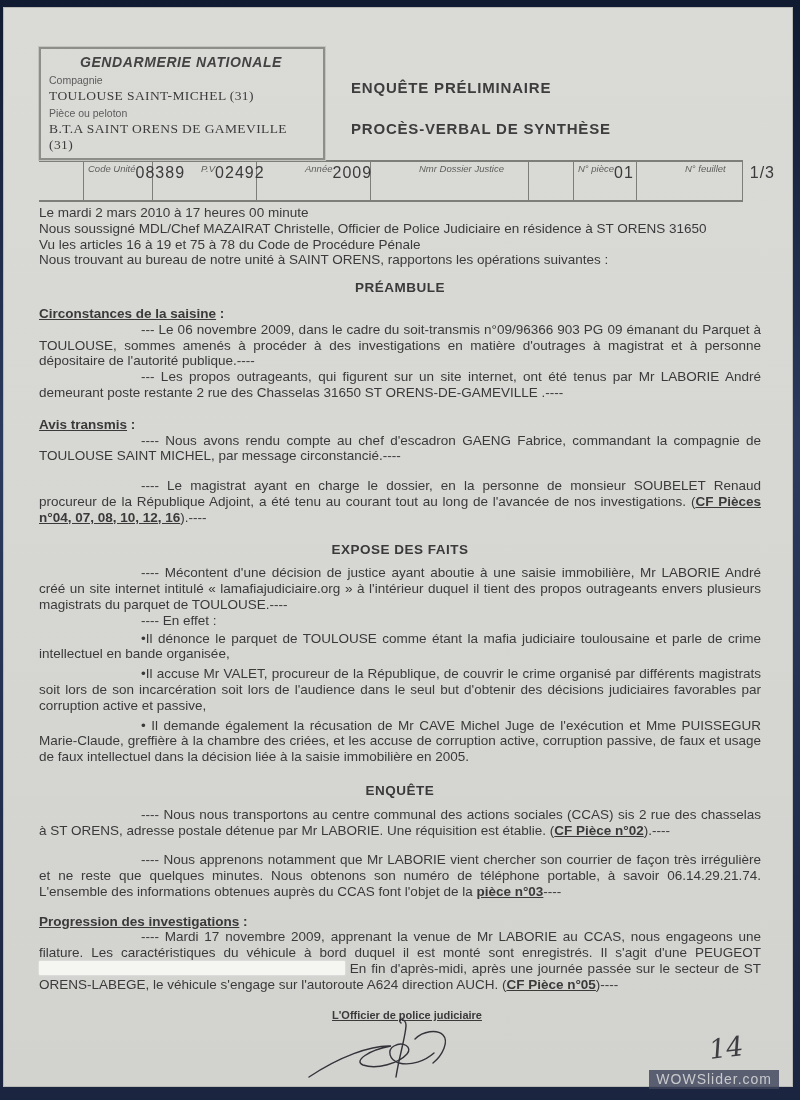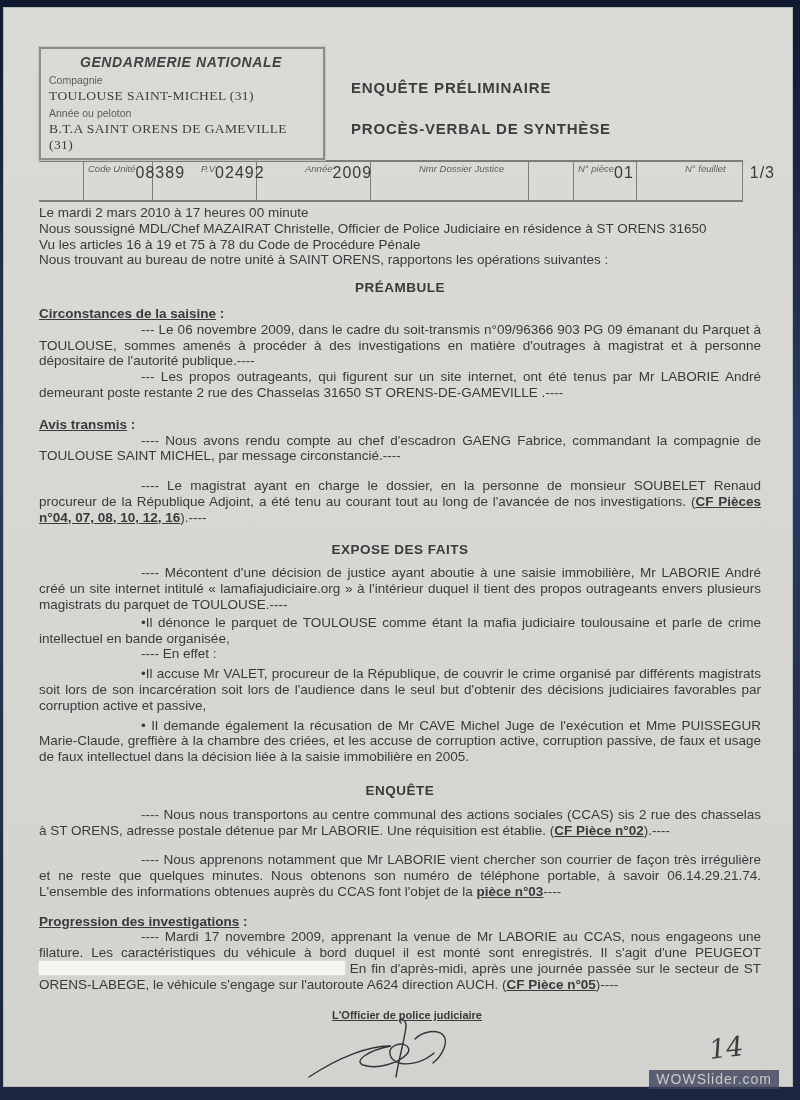--- a/index.html
+++ b/index.html
@@ -88,21 +88,21 @@
 </head>
 <body>
 
 <div class="paper">
 
   <div class="header-row">
     <div class="org-box">
       <div class="org-title">GENDARMERIE NATIONALE</div>
       <div class="org-label">Compagnie</div>
       <div class="org-value">TOULOUSE SAINT-MICHEL (31)</div>
-      <div class="org-label">Année ou peloton</div>
+      <div class="org-label">Pièce ou peloton</div>
       <div class="org-value">B.T.A SAINT ORENS DE GAMEVILLE (31)</div>
     </div>
     <div class="doc-titles">
       <div class="doc-title">ENQUÊTE PRÉLIMINAIRE</div>
       <div class="doc-title">PROCÈS-VERBAL DE SYNTHÈSE</div>
     </div>
   </div>
 
   <div class="strip">
     <div class="cell first w-code">
@@ -143,22 +143,22 @@
     <p class="subhead mt10"><span class="u">Circonstances de la saisine</span><span> :</span></p>
     <p class="ind">--- Le 06 novembre 2009, dans le cadre du soit-transmis n°09/96366 903 PG 09 émanant du Parquet à TOULOUSE, sommes amenés à procéder à des investigations en matière d'outrages à magistrat et à personne dépositaire de l'autorité publique.----</p>
     <p class="ind">--- Les propos outrageants, qui figurent sur un site internet, ont été tenus par Mr LABORIE André demeurant poste restante 2 rue des Chasselas 31650 ST ORENS-DE-GAMEVILLE .----</p>
 
     <p class="subhead mt16"><span class="u">Avis transmis</span><span> :</span></p>
     <p class="ind">---- Nous avons rendu compte au chef d'escadron GAENG Fabrice, commandant la compagnie de TOULOUSE SAINT MICHEL, par message circonstancié.----</p>
     <p class="ind mt14"><span>---- Le magistrat ayant en charge le dossier, en la personne de monsieur SOUBELET Renaud procureur de la République Adjoint, a été tenu au courant tout au long de l'avancée de nos investigations. (</span><span class="ref">CF Pièces n°04, 07, 08, 10, 12, 16</span><span>).----</span></p>
 
     <p class="center-head mt16">EXPOSE DES FAITS</p>
     <p class="ind mt8">---- Mécontent d'une décision de justice ayant aboutie à une saisie immobilière, Mr LABORIE André créé un site internet intitulé « lamafiajudiciaire.org » à l'intérieur duquel il tient des propos outrageants envers plusieurs magistrats du parquet de TOULOUSE.----</p>
+    <p class="ind">---- En effet :</p>
     <p class="ind mt2">•Il dénonce le parquet de TOULOUSE comme étant la mafia judiciaire toulousaine et parle de crime intellectuel en bande organisée,</p>
-    <p class="ind">---- En effet :</p>
     <p class="ind mt4">•Il accuse Mr VALET, procureur de la République, de couvrir le crime organisé par différents magistrats soit lors de son incarcération soit lors de l'audience dans le seul but d'obtenir des décisions judiciaires favorables  par corruption active et passive,</p>
     <p class="ind mt4">• Il demande également la récusation de Mr CAVE Michel Juge de l'exécution et Mme PUISSEGUR Marie-Claude, greffière à la chambre des criées, et les accuse de corruption active, corruption passive, de faux et usage de faux intellectuel dans la décision liée à la saisie immobilière en 2005.</p>
 
     <p class="center-head mt18">ENQUÊTE</p>
     <p class="ind mt8"><span>---- Nous nous transportons au centre communal des actions sociales (CCAS) sis 2 rue des chasselas à ST ORENS, adresse postale détenue par Mr LABORIE. Une réquisition est établie. (</span><span class="ref">CF Pièce n°02</span><span>).----</span></p>
     <p class="ind mt14"><span>---- Nous apprenons notamment que Mr LABORIE vient chercher son courrier de façon très irrégulière et ne reste que quelques minutes. Nous obtenons son numéro de téléphone portable, à savoir 06.14.29.21.74. L'ensemble des informations obtenues auprès du CCAS font l'objet de la </span><span class="ref">pièce n°03</span><span>----</span></p>
 
     <p class="subhead mt14"><span class="u">Progression des investigations</span><span> :</span></p>
     <p class="ind"><span>---- Mardi 17 novembre 2009, apprenant la venue de Mr LABORIE au CCAS, nous  engageons une filature. Les caractéristiques du véhicule à bord duquel il est monté sont enregistrés. Il s'agit d'une PEUGEOT </span><span class="redaction"></span><span> En fin d'après-midi, après une journée passée sur le secteur de ST ORENS-LABEGE, le véhicule s'engage sur l'autoroute A624 direction AUCH. (</span><span class="ref">CF Pièce n°05</span><span>)----</span></p>
 

